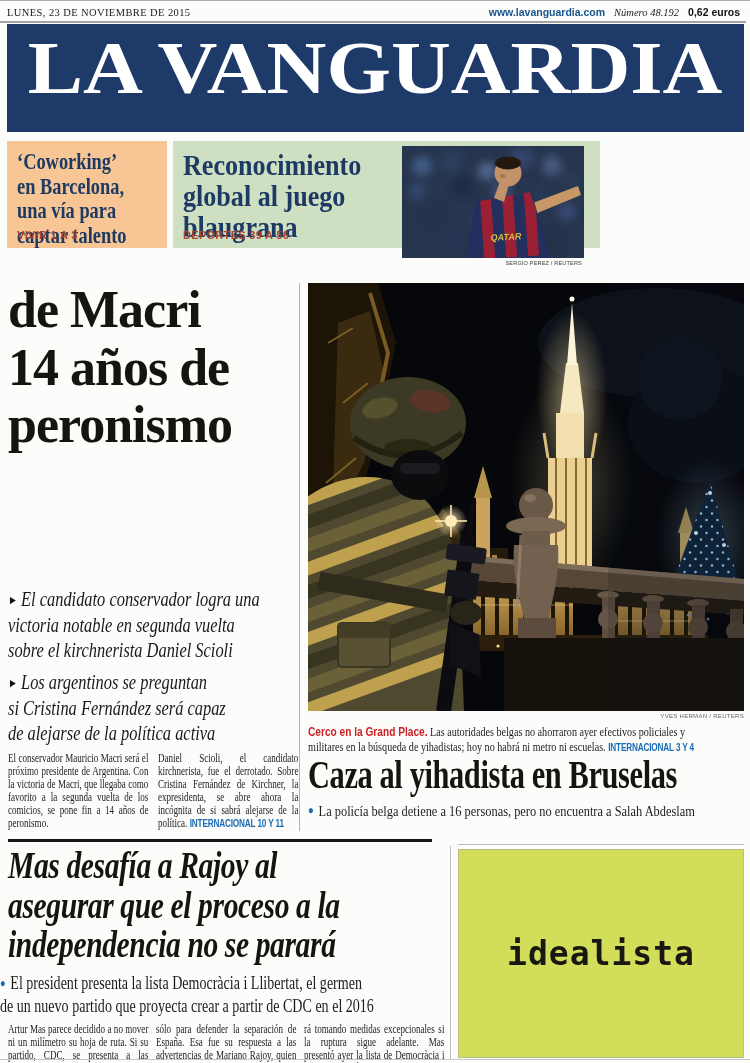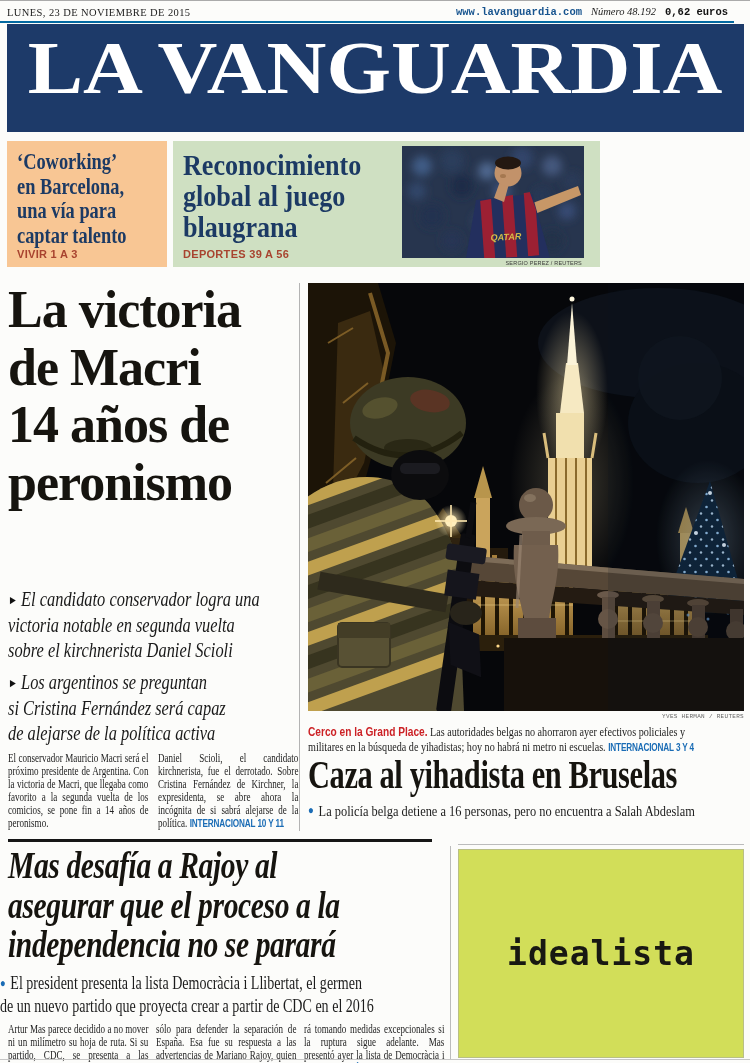--- a/index.html
+++ b/index.html
@@ -1,39 +1,39 @@
 <!DOCTYPE html>
 <html style="--navy: #1d3a69; --peach: #f8c694; --green: #cfe0c2; --lightblue: #c4d9e8; --red1: #a8432f; --red2: #cc2125; --refblue: #1a6cb5; --ink: #16140f; --teaser-navy: #1c3a64; --ad-green: #d2de59; --link-blue: #17548f;"><head>
 <meta charset="utf-8">
 <style>
   html,body{margin:0;padding:0;background:#888;}
   .page{position:relative;width:750px;height:1063px;margin:0 auto;background:#fcfcfa;overflow:hidden;
         font-family:"Liberation Serif","DejaVu Serif",serif;color:#1a1a1a;border-top:1px solid #aaa;}
-  .sans{font-family:Liberation Mono, monospace;}
+  .sans{font-family:Liberation Sans, sans-serif;}
   .abs{position:absolute;}
   .nw{white-space:nowrap;}
 
   
-  .topbar{position:absolute;left:0;right:16px;top:2px;height:18px;border-bottom:2px solid #0369a1;
+  .topbar{position:absolute;left:0;right:4px;top:2px;height:18px;border-bottom:2px solid #a3a3a3;
           font-size:10.5px;}
   .topbar .date{position:absolute;left:7px;bottom:3px;letter-spacing:.4px;color:#222;}
   .topbar .right{position:absolute;right:6px;bottom:3px;}
   .topbar .url{font-weight:bold;color:var(--link-blue);margin-right:9px;}
   .topbar .issue{color:#222;margin-right:9px;font-style:italic;}
   .topbar .price{font-weight:bold;color:#111;}
 
   
   .masthead{position:absolute;left:7px;right:6px;top:23px;height:108px;background:var(--navy);
             text-align:center;color:#fff;overflow:hidden;}
   .mast-title{display:inline-block;font-weight:bold;font-size:74px;line-height:82px;margin-top:3px;
               transform:scaleX(1.12);transform-origin:50% 50%;white-space:nowrap;}
   .mast-tagline{font-size:11px;font-weight:bold;font-variant:small-caps;letter-spacing:1.6px;color:#eef0f6;}
 
   
-  .teaser{position:absolute;top:140px;height:126px;box-sizing:border-box;padding:9px 10px;}
+  .teaser{position:absolute;top:140px;height:107px;box-sizing:border-box;padding:9px 10px;}
   .t1{left:7px;width:160px;background:var(--peach);}
   .t2{left:173px;width:427px;background:var(--green);}
   .t3{left:606px;width:138px;background:var(--lightblue);}
   .t-title{font-weight:bold;color:var(--teaser-navy);transform-origin:0 0;}
   .t1 .t-title{font-size:23px;line-height:24.5px;transform:scaleX(.8);}
   .t2 .t-title{font-size:29px;line-height:31px;transform:scaleX(.9);}
   .t3 .t-title{font-size:23px;line-height:26px;transform:scaleX(.85);}
   .t-kicker{position:absolute;left:10px;bottom:7px;font-family:"Liberation Sans",sans-serif;
             font-weight:bold;font-size:11px;letter-spacing:.3px;}
   .r1{color:var(--red1);} .r2{color:var(--red2);}
@@ -160,21 +160,20 @@
         <ellipse cx="106" cy="17" rx="13" ry="6.5" fill="#241811"></ellipse>
         <ellipse cx="101" cy="30" rx="3" ry="2" fill="#a57850"></ellipse>
       </svg>
     </div>
     <div class="t2-credit">SERGIO PEREZ / REUTERS</div>
     <div class="t-kicker r1">DEPORTES 39 A 56</div>
   </div>
 
 
   <div class="abs lead-hl">
-    <div class="nw">La victoria</div>
     <div class="nw">de Macri</div>
     <div class="nw">14 años de</div>
     <div class="nw">peronismo</div>
   </div>
 
   <div class="abs lead-bullet b1">
     <div class="nw"><span class="arrow">►</span><span>El candidato conservador logra una</span></div>
     <div class="nw">victoria notable en segunda vuelta</div>
     <div class="nw">sobre el kirchnerista Daniel Scioli</div>
   </div>

